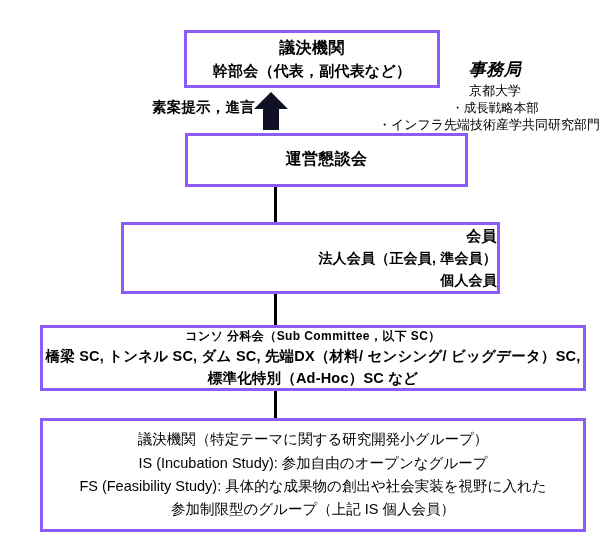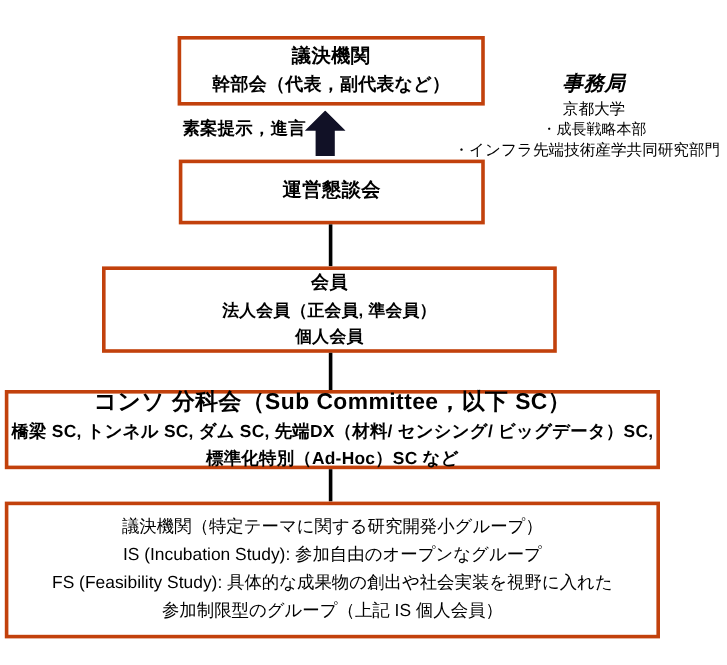--- a/index.html
+++ b/index.html
@@ -17,28 +17,29 @@
     width: 606px;
     height: 554px;
     background: #ffffff;
     overflow: hidden;
   }
 
   
   .node-box {
     position: absolute;
     box-sizing: border-box;
-    border: 3px solid #c2410c;
+    border: 3px solid #8b5cf6;
     background: #ffffff;
     display: flex;
     flex-direction: column;
     align-items: center;
     justify-content: center;
     text-align: center;
     line-height: 1.34;
+    margin-left: 36px;
   }
   .node-box .ln {
     display: block;
     white-space: nowrap;
   }
 
   
   .ln.head {
     font-weight: bold;
     letter-spacing: 0.4px;
@@ -50,41 +51,42 @@
 
   
   #box-governing {
     left: 148px; top: 30px; width: 256px; height: 58px;
     font-size: 15px;
   }
   #box-governing .ln.head { font-size: 16px; margin-bottom: 2px; }
   #box-governing .ln.sub  { font-size: 15px; }
 
   #box-steering {
-    left: 149px; top: 133px; width: 255px; height: 54px;
+    left: 149px; top: 133px; width: 283px; height: 54px;
     font-size: 15px;
   }
   #box-steering .ln.head { font-size: 16px; margin-bottom: 2px; }
   #box-steering .ln.sub  { font-size: 15px; }
 
   #box-members {
     left: 85px; top: 222px; width: 379px; height: 72px;
     font-size: 14px;
+    align-items: flex-end;
   }
   #box-members .ln.head { font-size: 15px; margin-bottom: 3px; }
   #box-members .ln.sub  { font-size: 14px; margin-bottom: 3px; }
   #box-members .ln.sub:last-child { margin-bottom: 0; }
 
   #box-subcommittees {
     left: 4px; top: 325px; width: 546px; height: 66px;
     font-size: 14px;
   }
   #box-subcommittees .ln { margin-bottom: 3px; }
   #box-subcommittees .ln:last-child { margin-bottom: 0; }
-  #box-subcommittees .ln.head { font-size: 19px; }
+  #box-subcommittees .ln.head { font-size: 12px; }
   #box-subcommittees .ln.sub  { font-size: 14.5px; }
 
   #box-clusters {
     left: 4px; top: 418px; width: 546px; height: 114px;
     font-size: 14px;
   }
   #box-clusters .ln { margin-bottom: 4px; font-size: 14.5px; }
   #box-clusters .ln:last-child { margin-bottom: 0; }
 
   .bold-inline { font-weight: bold; }

